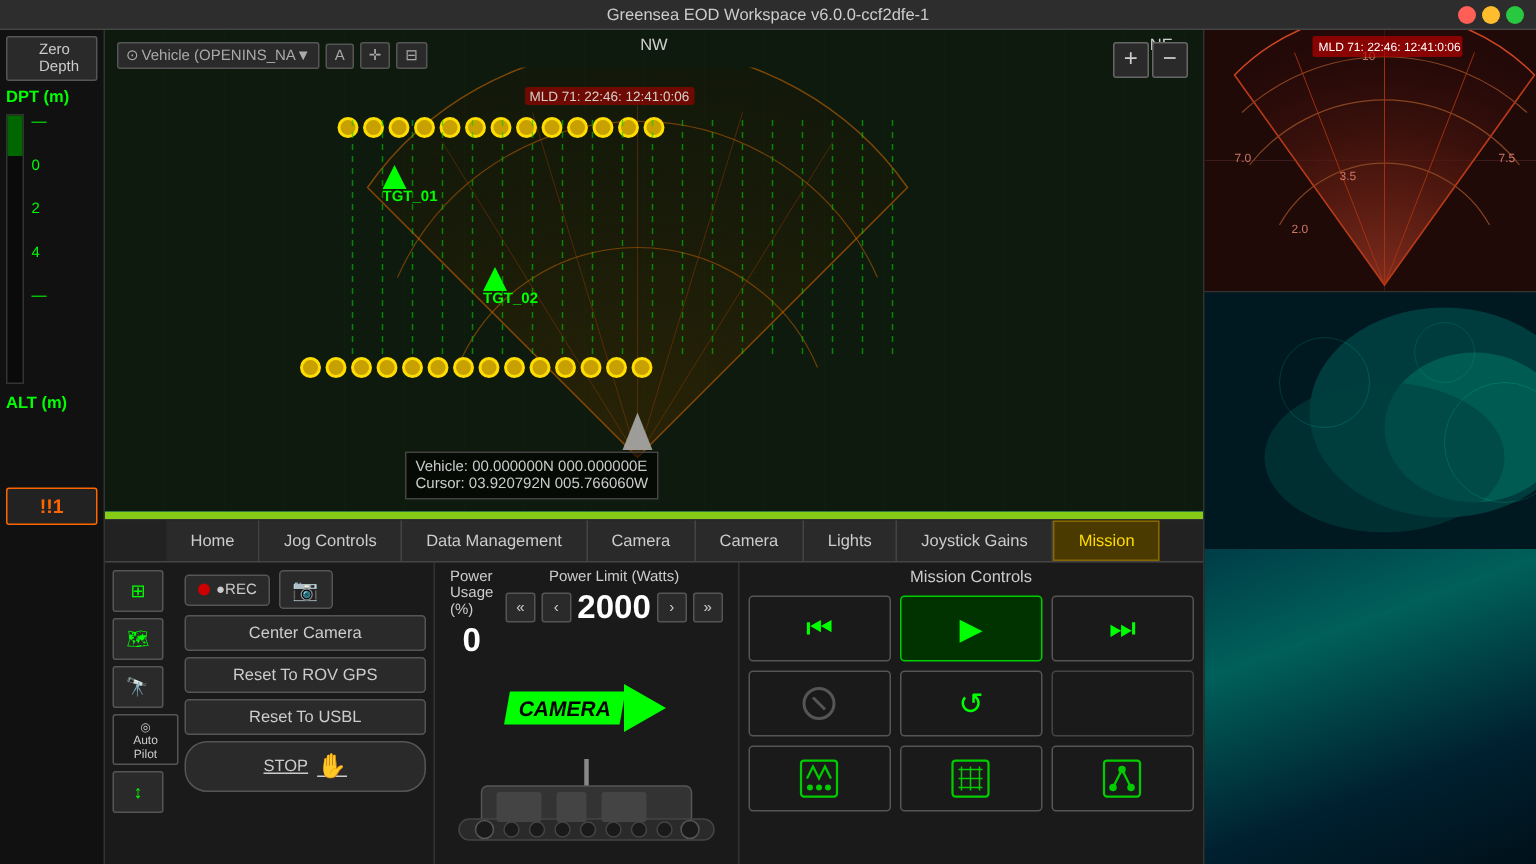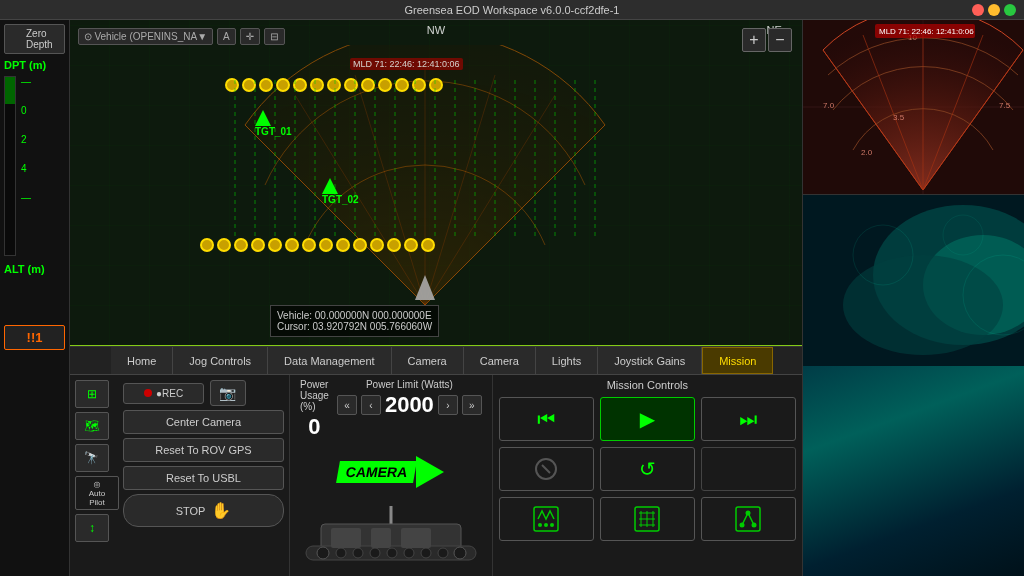--- a/index.html
+++ b/index.html
@@ -114,21 +114,21 @@
       display: flex;
       flex-direction: column;
     }
 
     
     #map-area {
       flex: 1;
       position: relative;
       background: #0369a1;
       overflow: hidden;
-      border-bottom: 1px solid #84cc16;
+      border-bottom: 5px solid #84cc16;
     }
 
     .map-bg {
       position: absolute;
       top: 0; left: 0; right: 0; bottom: 0;
       background:
         repeating-linear-gradient(0deg, transparent, transparent 39px, rgba(0,80,0,0.15) 40px),
         repeating-linear-gradient(90deg, transparent, transparent 39px, rgba(0,80,0,0.15) 40px),
         #0d1a0d;
     }
@@ -270,21 +270,21 @@
     .rec-row {
       display: flex;
       gap: 6px;
       align-items: center;
     }
 
     .rec-btn {
       background: #2a2a2a;
       border: 1px solid #555;
       color: #ccc;
-      padding: 4px 20px;
+      padding: 4px 8px;
       font-size: 10px;
       border-radius: 3px;
       cursor: pointer;
       display: flex;
       align-items: center;
       gap: 4px;
     }
     .rec-dot {
       width: 8px;
       height: 8px;
@@ -477,20 +477,21 @@
       color: #ccc;
       padding: 6px;
       font-size: 11px;
       border-radius: 15px;
       cursor: pointer;
       display: flex;
       align-items: center;
       justify-content: center;
       gap: 6px;
       width: 100%;
+      text-decoration: underline;
     }
 
     .stop-hand {
       font-size: 16px;
     }
 
     
     .autopilot-btn {
       width: 44px;
       height: 34px;

